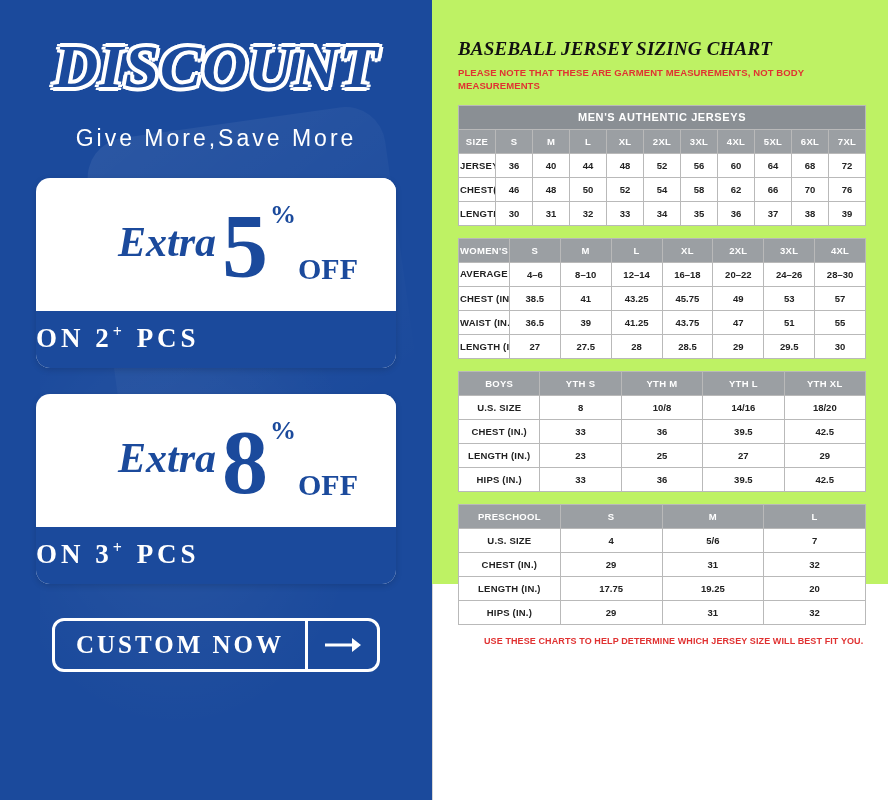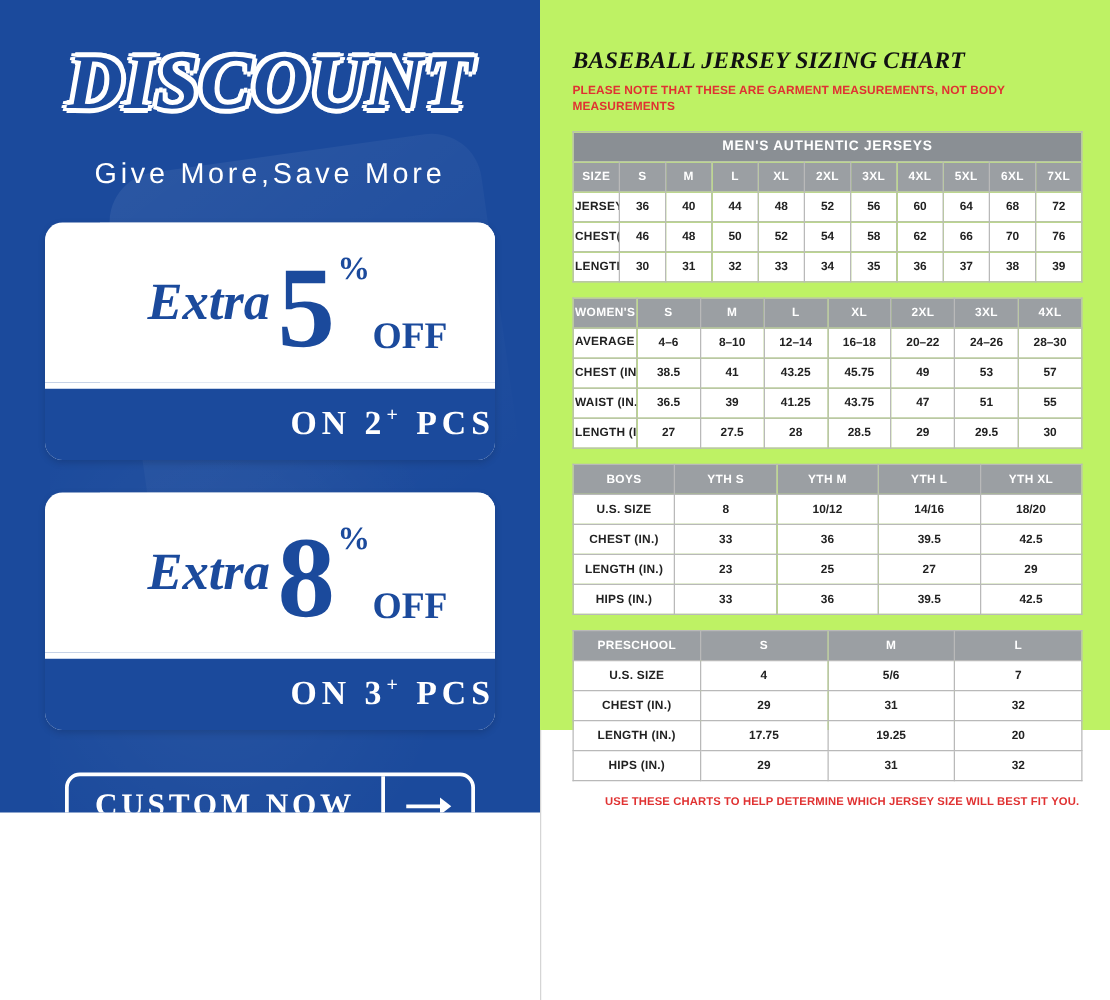--- a/index.html
+++ b/index.html
@@ -7,21 +7,21 @@
     width: 888px; height: 800px;
     background: #ffffff;
     font-family: "Liberation Sans", sans-serif;
     overflow: hidden;
   }
   .page { position: relative; width: 888px; height: 800px; display: flex; }
 
   
   .promo {
     position: relative;
-    width: 432px; height: 650px;
+    width: 432px; height: 800px;
     background: #1b4a9c;
     overflow: hidden;
     flex: none;
   }
   .promo-bg-shape {
     position: absolute;
     width: 300px; height: 560px;
     left: 120px; top: 120px;
     background: linear-gradient(150deg, rgba(255,255,255,0.07), rgba(255,255,255,0.0) 60%);
     transform: rotate(-8deg);
@@ -109,21 +109,21 @@
     font-weight: bold;
     font-size: 30px;
     color: #1b4a9c;
     align-self: flex-end;
     margin-bottom: 20px;
     margin-left: 2px;
   }
   .offer-bottom {
     background: #1b4a9c;
     color: #ffffff;
-    text-align: right;
+    text-align: left;
     padding: 12px 0 14px 0;
     font-family: "Liberation Serif", serif;
     font-weight: bold;
     font-size: 27px;
     letter-spacing: 4px;
     border-top: 5px solid #ffffff;
   }
   .offer-bottom .qty { position: relative; }
   .offer-bottom .sup { font-size: 16px; vertical-align: super; }
 
@@ -409,21 +409,21 @@
         <tr class="hdr">
           <td>BOYS</td>
           <td>YTH S</td>
           <td>YTH M</td>
           <td>YTH L</td>
           <td>YTH XL</td>
         </tr>
         <tr>
           <td class="rowlabel">U.S. SIZE</td>
           <td class="cell">8</td>
-          <td class="cell">10/12</td>
+          <td class="cell">10/8</td>
           <td class="cell">14/16</td>
           <td class="cell">18/20</td>
         </tr>
         <tr>
           <td class="rowlabel">CHEST (IN.)</td>
           <td class="cell">33</td>
           <td class="cell">36</td>
           <td class="cell">39.5</td>
           <td class="cell">42.5</td>
         </tr>

